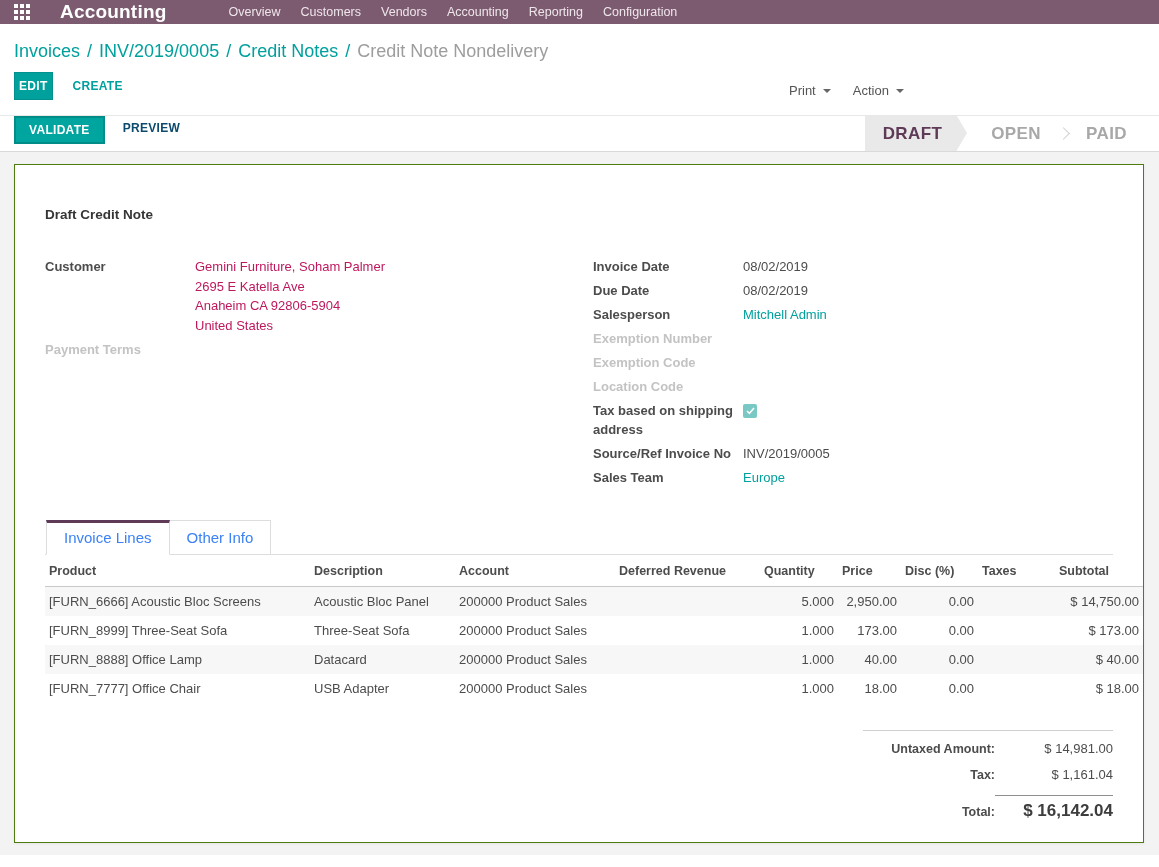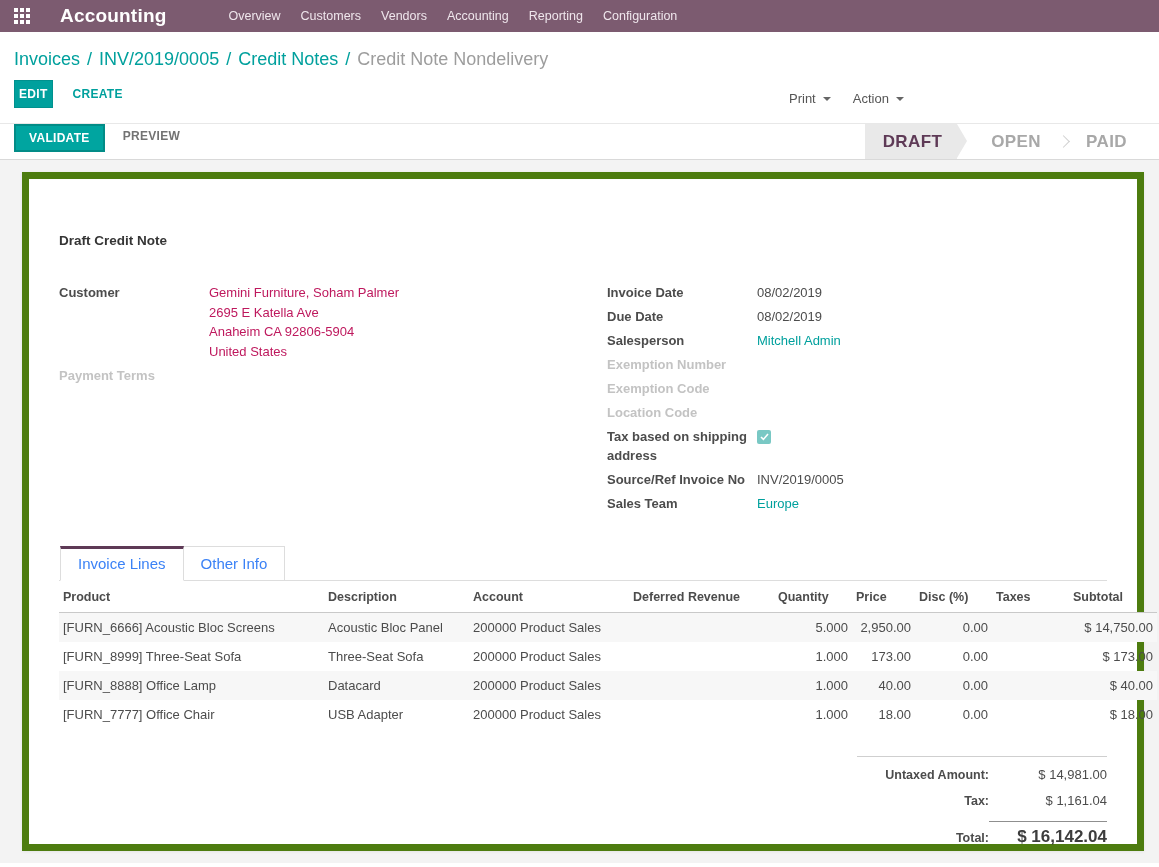--- a/index.html
+++ b/index.html
@@ -1,20 +1,20 @@
 <!DOCTYPE html>
 <html><head>
 <meta charset="utf-8">
 <style>
   * { box-sizing: border-box; margin: 0; padding: 0; }
   html, body { width: 1159px; height: 867px; overflow: hidden; }
   body { font-family: "Liberation Sans", sans-serif; background: #fff; color: #4c4c4c; }
 
   
-  .navbar { height: 32px; background: #7c5b70; display: flex; align-items: center; padding: 0 14px; }
+  .navbar { height: 24px; background: #7c5b70; display: flex; align-items: center; padding: 0 14px; }
   .apps-icon { width: 18px; height: 18px; margin-right: 28px; cursor: pointer; display:flex; align-items:center; }
   .app-title { color: #fff; font-size: 19px; font-weight: bold; margin-right: 52px; cursor: pointer; letter-spacing: 0.2px; }
   .nav-items { display: flex; }
   .nav-items a { color: #efe6ec; font-size: 12.5px; line-height: 36px; padding: 0 10px; text-decoration: none; cursor: pointer; }
 
   
   .control-panel { background: #fff; padding: 15px 14px 0 14px; height: 91px; position: relative; }
   .breadcrumb { font-size: 18px; line-height: 24px; margin-bottom: 9px; white-space: nowrap; }
   .bc-link { color: #00a09d; text-decoration: none; cursor: pointer; }
   .bc-sep { color: #00a09d; margin: 0 7px; }
@@ -22,31 +22,31 @@
   .cp-buttons { display: flex; align-items: center; height: 28px; }
   .btn-edit { background: #00a09d; border: 1px solid #00918e; color: #fff; font-family: inherit; font-weight: bold; font-size: 12px; letter-spacing: 0.3px; padding: 6px 4px; cursor: pointer; }
   .btn-create { background: none; border: none; color: #00a09d; font-family: inherit; font-weight: bold; font-size: 12px; letter-spacing: 0.3px; padding: 6px 12px; margin-left: 8px; cursor: pointer; }
   .dropdowns { position: absolute; left: 783px; top: 54px; display: flex; gap: 10px; }
   .dd { background: none; border: none; color: #555; font-family: inherit; font-size: 13px; display: flex; align-items: center; gap: 7px; padding: 5px 6px; cursor: pointer; }
   .caret { width: 0; height: 0; border-left: 4px solid transparent; border-right: 4px solid transparent; border-top: 4px solid #666; }
 
   
   .statusbar { height: 37px; background: #fff; border-top: 1px solid #e8e8e8; border-bottom: 1px solid #d9d9d9; display: flex; align-items: flex-start; padding: 0 14px; position: relative; }
   .btn-validate { background: #00a5a0; border: 2px solid #028c87; color: #fff; font-family: inherit; font-weight: bold; font-size: 12px; letter-spacing: 0.3px; padding: 5px 13px; cursor: pointer; }
-  .btn-preview { background: none; border: none; color: #737373; font-family: inherit; font-weight: bold; font-size: 12px; letter-spacing: 0.3px; padding: 5px 12px; margin-left: 6px; cursor: pointer; }
+  .btn-preview { background: none; border: none; color: #0c4a6e; font-family: inherit; font-weight: bold; font-size: 12px; letter-spacing: 0.3px; padding: 5px 12px; margin-left: 6px; cursor: pointer; }
   .steps { position: absolute; right: 14px; top: 1px; bottom: 1px; display: flex; align-items: center; }
   .step { font-size: 17px; font-weight: bold; letter-spacing: 0.4px; color: #a8a8a8; padding: 0 18px; line-height: 35px; cursor: pointer; }
   .step.active { background: #e9e9e9; color: #5e3a56; position: relative; padding: 0 15px 0 18px; margin-right: 16px; }
   .step.active::after { content: ""; position: absolute; left: 100%; top: 0; width: 0; height: 0;
       border-top: 17.5px solid transparent; border-bottom: 17.5px solid transparent; border-left: 10px solid #e9e9e9; }
   .chev { width: 9px; height: 9px; border-top: 1px solid #cfcfcf; border-right: 1px solid #cfcfcf; transform: rotate(45deg); flex-shrink: 0; }
 
   
   .content { background: #f3f3f3; height: 703px; padding: 12px 15px 0 14px; }
-  .sheet { background: #fff; border: 7px solid #4d7c0f; box-shadow: 0 1px 3px rgba(0,0,0,0.06); height: 679px; padding: 12px 16px; margin-left: 8px; }
+  .sheet { background: #fff; border: 1px solid #4d7c0f; box-shadow: 0 1px 3px rgba(0,0,0,0.06); height: 679px; padding: 0 16px; }
   .sheet-inner { margin: 0 14px; }
   .sheet-title { font-size: 13.5px; font-weight: bold; color: #353535; padding-top: 42px; margin-bottom: 35px; }
 
   .form-grid { display: flex; margin-bottom: 28px; }
   .col-left { width: 548px; flex-shrink: 0; }
   .col-right { flex: 1; }
   .field { display: flex; font-size: 13px; line-height: 19px; margin-bottom: 5px; min-height: 19px; }
   .field > label { width: 150px; flex-shrink: 0; font-weight: bold; color: #4c4c4c; }
   .field > label.muted { color: #c3c3c3; }
   .field .value { color: #4c4c4c; }

